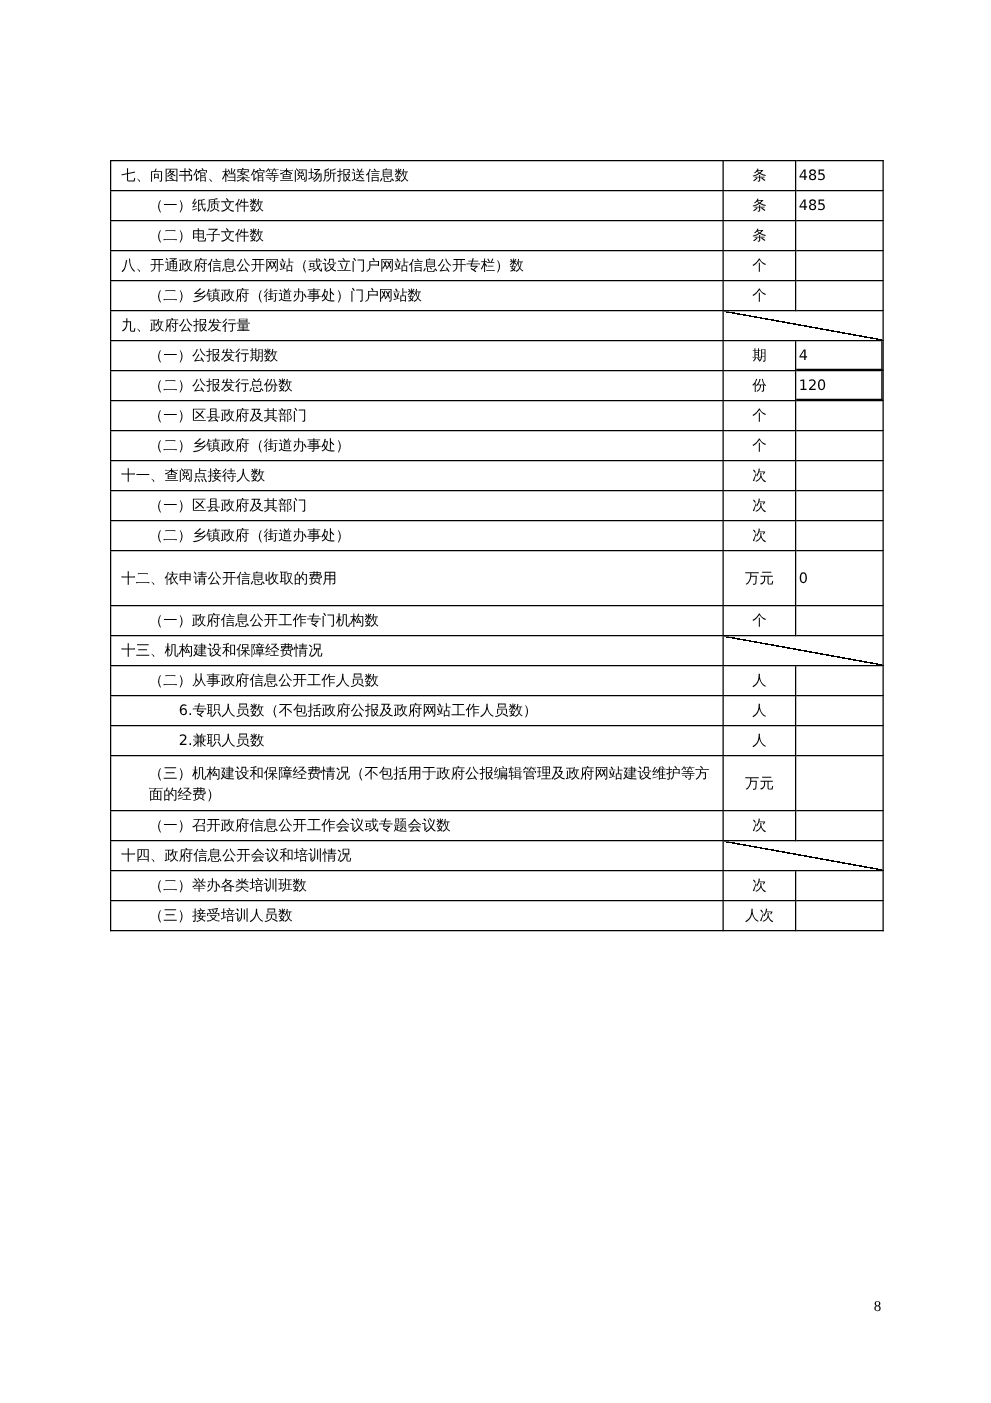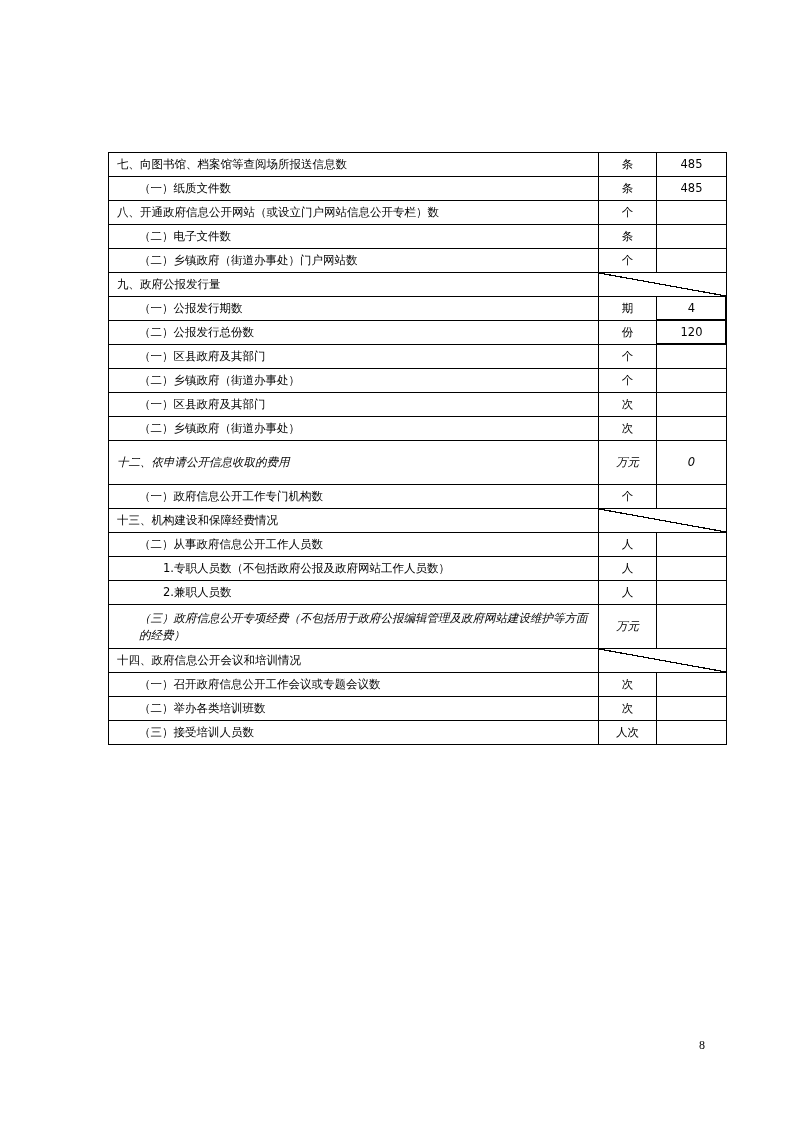--- a/index.html
+++ b/index.html
@@ -17,25 +17,24 @@
   .page {
     position: absolute;
     left: 0; top: 0;
     width: 793px;
     height: 1122px;
     overflow: hidden;
   }
   .doc-table {
     position: absolute;
     left: 88px;
-    top: 152px;
+    top: 128px;
     width: 618px;
     border-collapse: collapse;
     table-layout: fixed;
-    margin-left: 20px;
   }
   .doc-table td {
     border: 1px solid #000000;
     padding: 0;
     vertical-align: middle;
     font-size: 11.5px;
     line-height: 1.45;
     height: 24px;
     box-sizing: border-box;
   }
@@ -49,24 +48,23 @@
   }
   td.label .ind0 { display: block; padding-left: 2px; }
   td.label .ind1 { display: block; padding-left: 24px; }
   td.label .ind2 { display: block; padding-left: 48px; }
 
   td.unit {
     text-align: center;
     padding: 3px 2px;
   }
   td.value {
-    text-align: center;
     padding: 3px 2px;
   }
-  td.tall { height: 44px; font-style: italic; }
+  td.tall { height: 44px; }
 
   
   td.slash {
     position: relative;
     padding: 0;
     overflow: hidden;
   }
   td.slash::after {
     content: "";
     position: absolute;
@@ -112,30 +110,30 @@
         </tr>
         <tr>
           <td class="label">
             <span class="ind1">（一）纸质文件数</span>
           </td>
           <td class="unit">条</td>
           <td class="value">485</td>
         </tr>
         <tr>
           <td class="label">
+            <span class="ind1">（二）电子文件数</span>
+          </td>
+          <td class="unit">条</td>
+          <td class="value"></td>
+        </tr>
+        <tr>
+          <td class="label">
             <span class="ind0">八、开通政府信息公开网站（或设立门户网站信息公开专栏）数</span>
           </td>
           <td class="unit">个</td>
-          <td class="value"></td>
-        </tr>
-        <tr>
-          <td class="label">
-            <span class="ind1">（二）电子文件数</span>
-          </td>
-          <td class="unit">条</td>
           <td class="value"></td>
         </tr>
         <tr>
           <td class="label">
             <span class="ind1">（二）乡镇政府（街道办事处）门户网站数</span>
           </td>
           <td class="unit">个</td>
           <td class="value"></td>
         </tr>
         <tr>
@@ -167,20 +165,27 @@
         </tr>
         <tr>
           <td class="label">
             <span class="ind1">（二）乡镇政府（街道办事处）</span>
           </td>
           <td class="unit">个</td>
           <td class="value"></td>
         </tr>
         <tr>
           <td class="label">
+            <span class="ind0">十一、查阅点接待人数</span>
+          </td>
+          <td class="unit">次</td>
+          <td class="value"></td>
+        </tr>
+        <tr>
+          <td class="label">
             <span class="ind1">（一）区县政府及其部门</span>
           </td>
           <td class="unit">次</td>
           <td class="value"></td>
         </tr>
         <tr>
           <td class="label">
             <span class="ind1">（二）乡镇政府（街道办事处）</span>
           </td>
           <td class="unit">次</td>
@@ -208,51 +213,51 @@
         </tr>
         <tr>
           <td class="label">
             <span class="ind1">（二）从事政府信息公开工作人员数</span>
           </td>
           <td class="unit">人</td>
           <td class="value"></td>
         </tr>
         <tr>
           <td class="label">
-            <span class="ind2">1.专职人员数（不包括政府公报及政府网站工作人员数）</span>
+            <span class="ind2">6.专职人员数（不包括政府公报及政府网站工作人员数）</span>
           </td>
           <td class="unit">人</td>
           <td class="value"></td>
         </tr>
         <tr>
           <td class="label">
             <span class="ind2">2.兼职人员数</span>
           </td>
           <td class="unit">人</td>
           <td class="value"></td>
         </tr>
         <tr>
           <td class="label tall">
-            <span class="ind1">（三）政府信息公开专项经费（不包括用于政府公报编辑管理及政府网站建设维护等方面的经费）</span>
+            <span class="ind1">（三）机构建设和保障经费情况（不包括用于政府公报编辑管理及政府网站建设维护等方面的经费）</span>
           </td>
           <td class="unit tall">万元</td>
           <td class="value tall"></td>
         </tr>
         <tr>
           <td class="label">
+            <span class="ind1">（一）召开政府信息公开工作会议或专题会议数</span>
+          </td>
+          <td class="unit">次</td>
+          <td class="value"></td>
+        </tr>
+        <tr>
+          <td class="label">
             <span class="ind0">十四、政府信息公开会议和培训情况</span>
           </td>
           <td class="slash" colspan="2"></td>
-        </tr>
-        <tr>
-          <td class="label">
-            <span class="ind1">（一）召开政府信息公开工作会议或专题会议数</span>
-          </td>
-          <td class="unit">次</td>
-          <td class="value"></td>
         </tr>
         <tr>
           <td class="label">
             <span class="ind1">（二）举办各类培训班数</span>
           </td>
           <td class="unit">次</td>
           <td class="value"></td>
         </tr>
         <tr>
           <td class="label">

